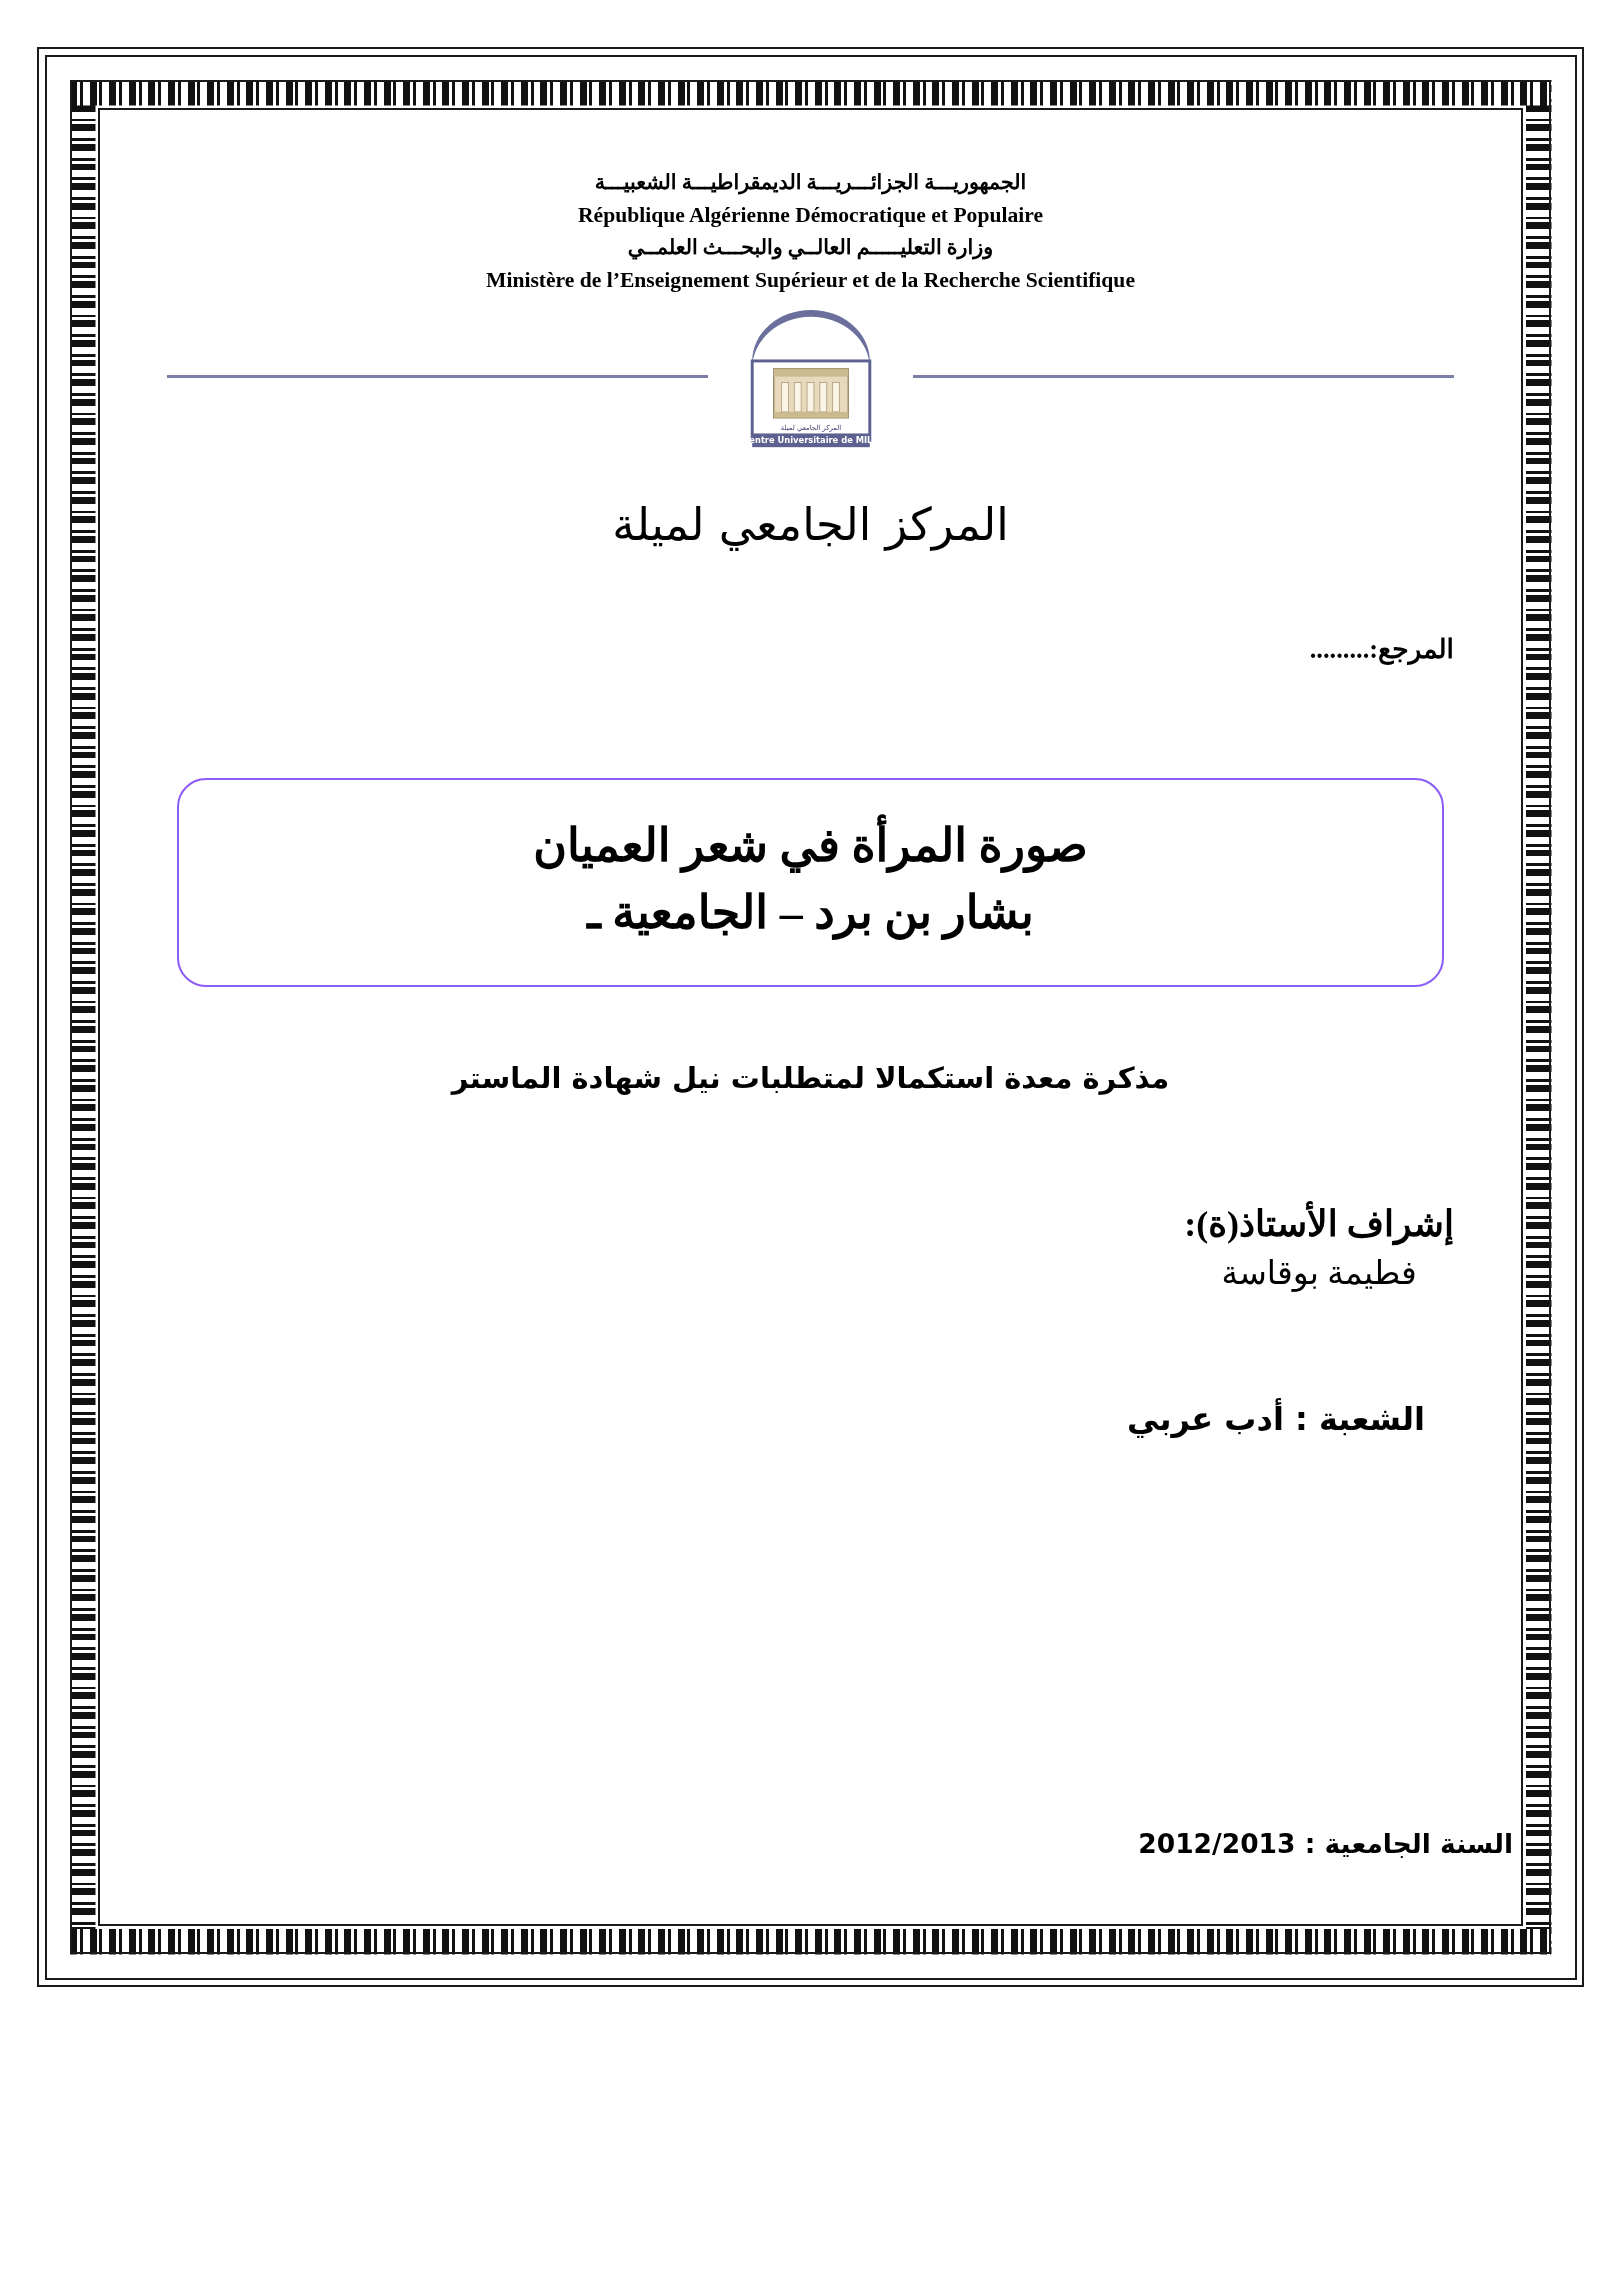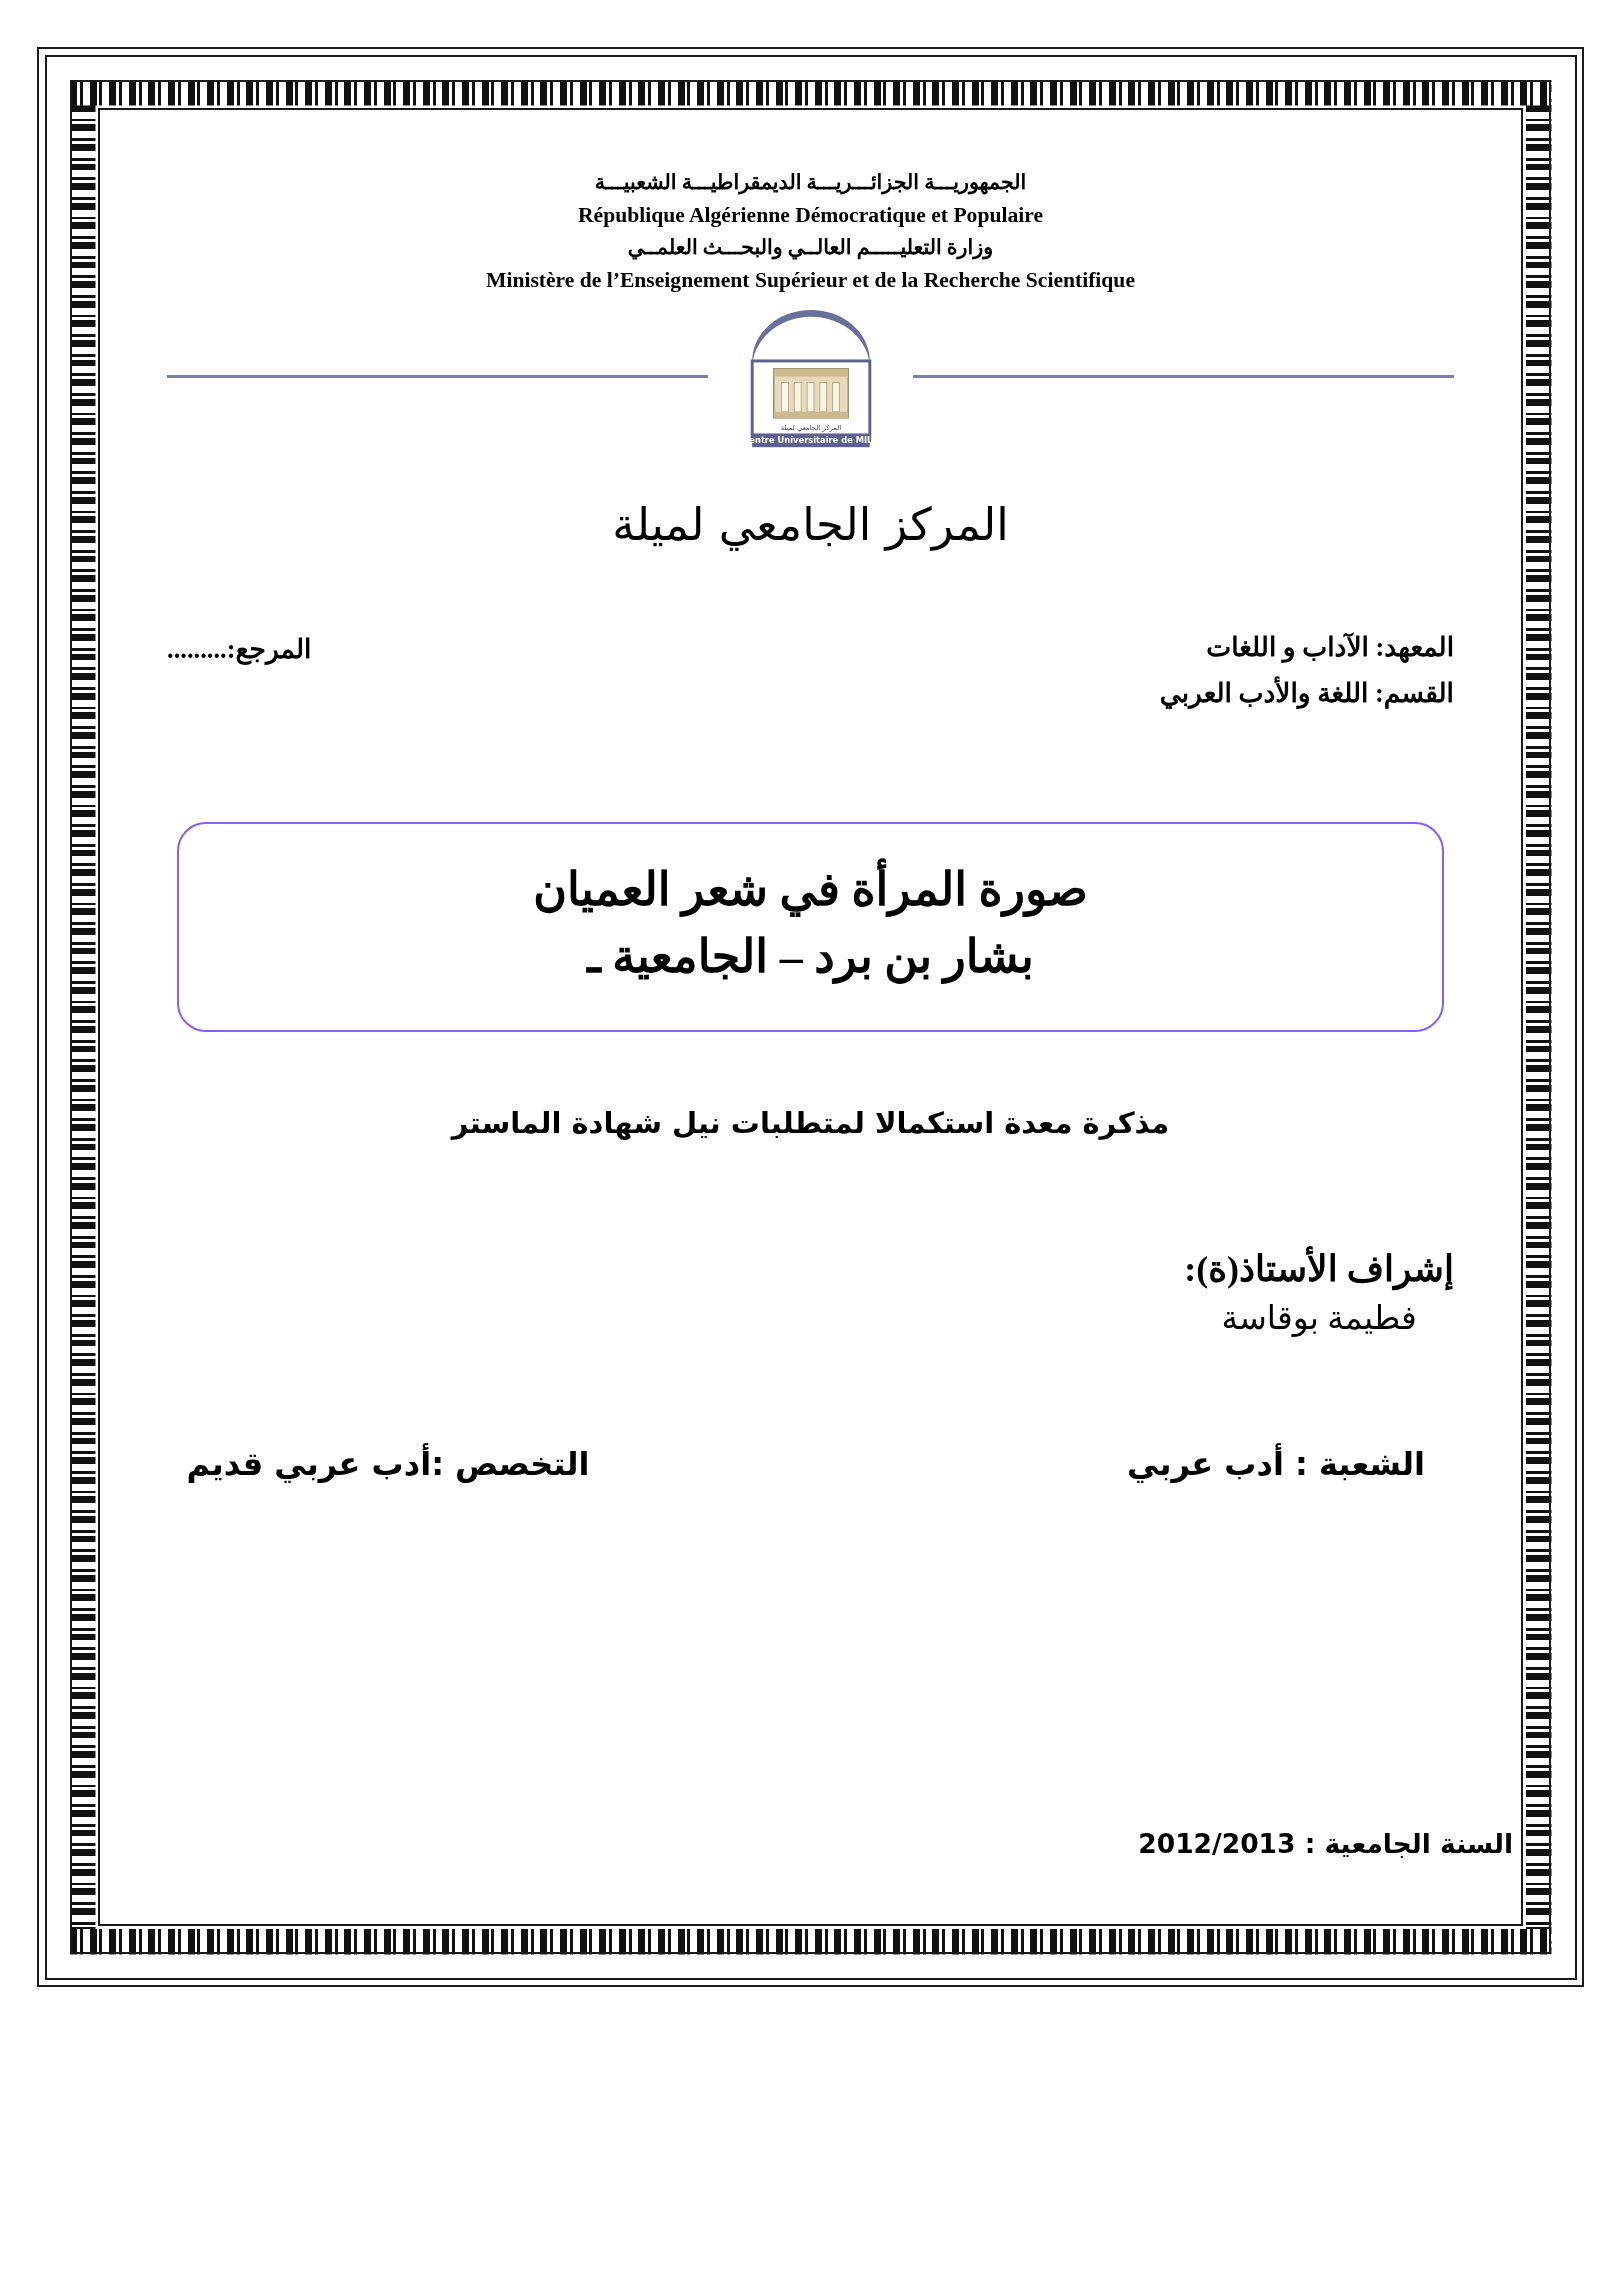--- a/index.html
+++ b/index.html
@@ -269,24 +269,20 @@
 
           <rect x="40" y="132" width="120" height="14" fill="#5d6190"></rect>
           <text x="100" y="142" font-family="DejaVu Sans, sans-serif" font-size="8.5" fill="#ffffff" text-anchor="middle" font-weight="bold">Centre Universitaire de MILA</text>
         </svg>
       </div>
     </div>
 
     <div class="univ-name">المركز الجامعي لميلة</div>
 
     <div class="inst-row">
-      <div class="inst-right">
-        <div>المعهد: الآداب و اللغات</div>
-        <div>القسم: اللغة والأدب العربي</div>
-      </div>
       <div class="inst-left">
         <div>المرجع:.........</div>
       </div>
     </div>
 
     <div class="title-box">
       <div class="title-line">صورة المرأة في شعر العميان</div>
       <div class="title-line">بشار بن برد – الجامعية ـ</div>
     </div>
 
@@ -294,21 +290,20 @@
 
     <div class="people-row">
       <div class="person people-left">
         <span class="person-label">إشراف الأستاذ(ة):</span>
         <span class="person-name">فطيمة بوقاسة</span>
       </div>
     </div>
 
     <div class="branch-row">
       <div class="branch-right">الشعبة : أدب عربي</div>
-      <div class="branch-left">التخصص :أدب عربي قديم</div>
     </div>
 
     <div class="year">
       <span>السنة الجامعية : </span><span class="num">2012/2013</span>
     </div>
 
   </div>
 </div>
 
 

